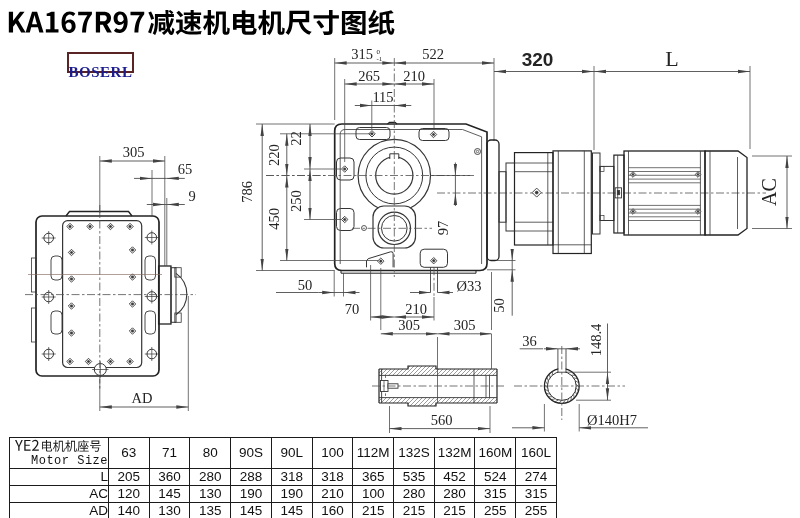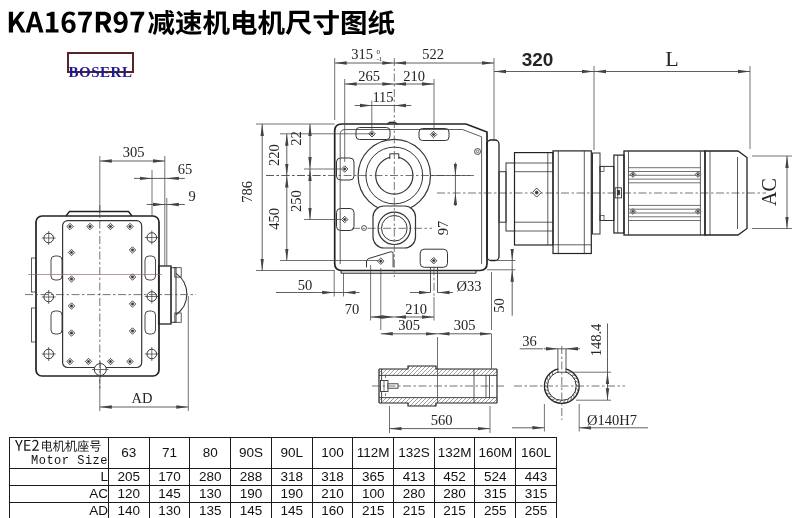--- a/index.html
+++ b/index.html
@@ -420,30 +420,30 @@
         <td>100</td>
         <td>112M</td>
         <td>132S</td>
         <td>132M</td>
         <td>160M</td>
         <td>160L</td>
       </tr>
 <tr>
         <td class="c0 rowlab">L</td>
         <td>205</td>
-        <td>170</td>
+        <td>360</td>
         <td>280</td>
         <td>288</td>
         <td>318</td>
         <td>318</td>
         <td>365</td>
-        <td>413</td>
+        <td>535</td>
         <td>452</td>
         <td>524</td>
-        <td>443</td>
+        <td>274</td>
       </tr>
 <tr>
         <td class="c0 rowlab">AC</td>
         <td>120</td>
         <td>145</td>
         <td>130</td>
         <td>190</td>
         <td>190</td>
         <td>210</td>
         <td>100</td>

